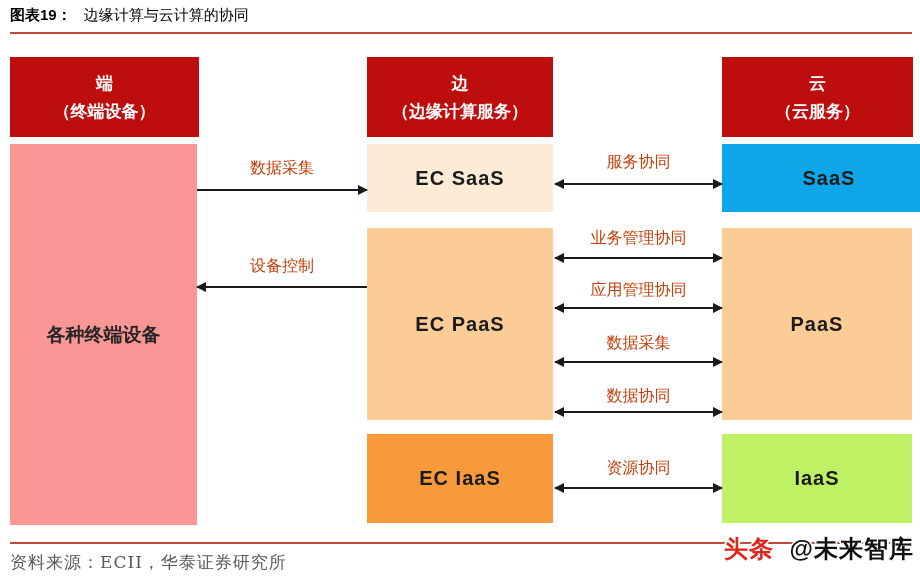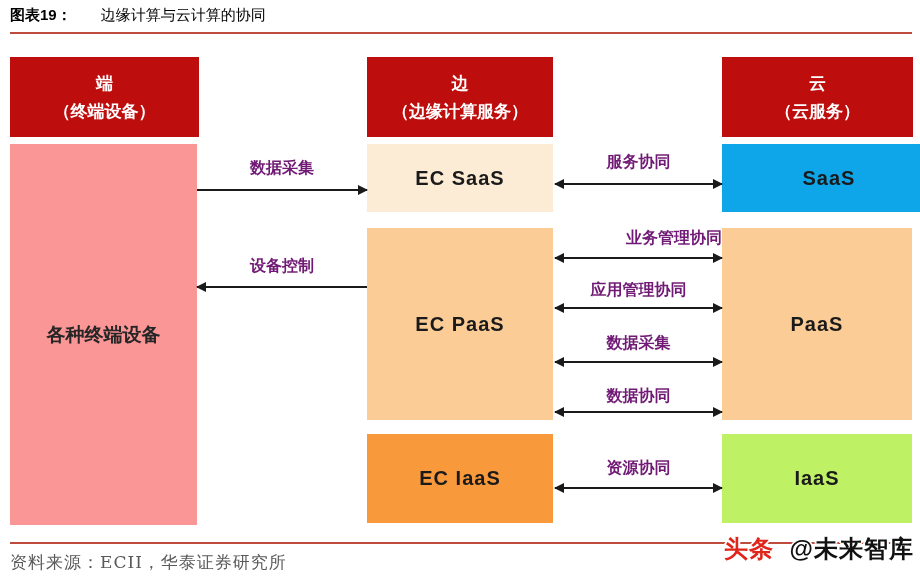--- a/index.html
+++ b/index.html
@@ -3,21 +3,21 @@
 <meta charset="utf-8">
 <style>
   html,body { margin:0; padding:0; background:#fff; }
   .canvas {
     position:relative; width:920px; height:582px; background:#ffffff;
     font-family:"Liberation Sans", sans-serif; overflow:hidden;
   }
   .kai { font-family:"DejaVu Serif", serif; }
 
   
-  .fig-title-row { position:absolute; left:10px; top:6px; display:flex; align-items:baseline; gap:29px; }
+  .fig-title-row { position:absolute; left:10px; top:6px; display:flex; align-items:baseline; gap:12px; }
   .fig-label { font-size:15px; font-weight:bold; color:#000; }
   .fig-title { font-size:15px; font-weight:normal; color:#000; }
   .rule { position:absolute; left:10px; right:8px; height:2px; background:#BF4B3C; }
   .rule.top { top:32px; }
   .rule.bottom { top:542px; }
 
   
   .hdr {
     position:absolute; top:57px; height:80px; background:#BE0D0D; color:#fff;
     display:flex; flex-direction:column; align-items:center; justify-content:center; gap:11px;
@@ -44,21 +44,21 @@
     content:""; position:absolute; top:-6px; width:0; height:0;
     border-top:5px solid transparent; border-bottom:5px solid transparent;
   }
   .arrow.right::before { display:none; }
   .arrow.left::after   { display:none; }
   .arrow.right::after, .arrow.both::after  { right:-1px; border-left:10px solid #1a1a1a; }
   .arrow.left::before,  .arrow.both::before { left:-1px;  border-right:10px solid #1a1a1a; }
   .a-left  { left:197px; width:170px; }
   .a-mid   { left:555px; width:167px; }
 
-  .alabel { position:absolute; text-align:center; font-size:16px; color:#701a75; font-weight:bold; }
+  .alabel { position:absolute; text-align:center; font-size:16px; color:#c2410c; font-weight:normal; }
 
   
   .source { position:absolute; left:10px; top:551px; font-size:17px; color:#595959; letter-spacing:1px; }
   .watermark {
     position:absolute; right:6px; top:533px; z-index:5;
     font-size:24px; font-weight:bold; letter-spacing:1px; white-space:nowrap;
     text-shadow:-2px 0 0 #fff, 2px 0 0 #fff, 0 -2px 0 #fff, 0 2px 0 #fff, -1px -1px 0 #fff, 1px 1px 0 #fff, -1px 1px 0 #fff, 1px -1px 0 #fff;
   }
   .wm-brand  { color:#E1251B; }
   .wm-handle { color:#111; margin-left:8px; }
@@ -97,21 +97,21 @@
 
   <div class="alabel kai a-left" style="top:158px;">数据采集</div>
   <div class="arrow right a-left" style="top:189px;"></div>
 
   <div class="alabel kai a-left" style="top:256px;">设备控制</div>
   <div class="arrow left a-left" style="top:286px;"></div>
 
   <div class="alabel kai a-mid" style="top:152px;">服务协同</div>
   <div class="arrow both a-mid" style="top:183px;"></div>
 
-  <div class="alabel kai a-mid" style="top:228px;text-align:right;">业务管理协同</div>
+  <div class="alabel kai a-mid" style="top:228px;">业务管理协同</div>
   <div class="arrow both a-mid" style="top:257px;"></div>
 
   <div class="alabel kai a-mid" style="top:280px;">应用管理协同</div>
   <div class="arrow both a-mid" style="top:307px;"></div>
 
   <div class="alabel kai a-mid" style="top:333px;">数据采集</div>
   <div class="arrow both a-mid" style="top:361px;"></div>
 
   <div class="alabel kai a-mid" style="top:386px;">数据协同</div>
   <div class="arrow both a-mid" style="top:411px;"></div>

